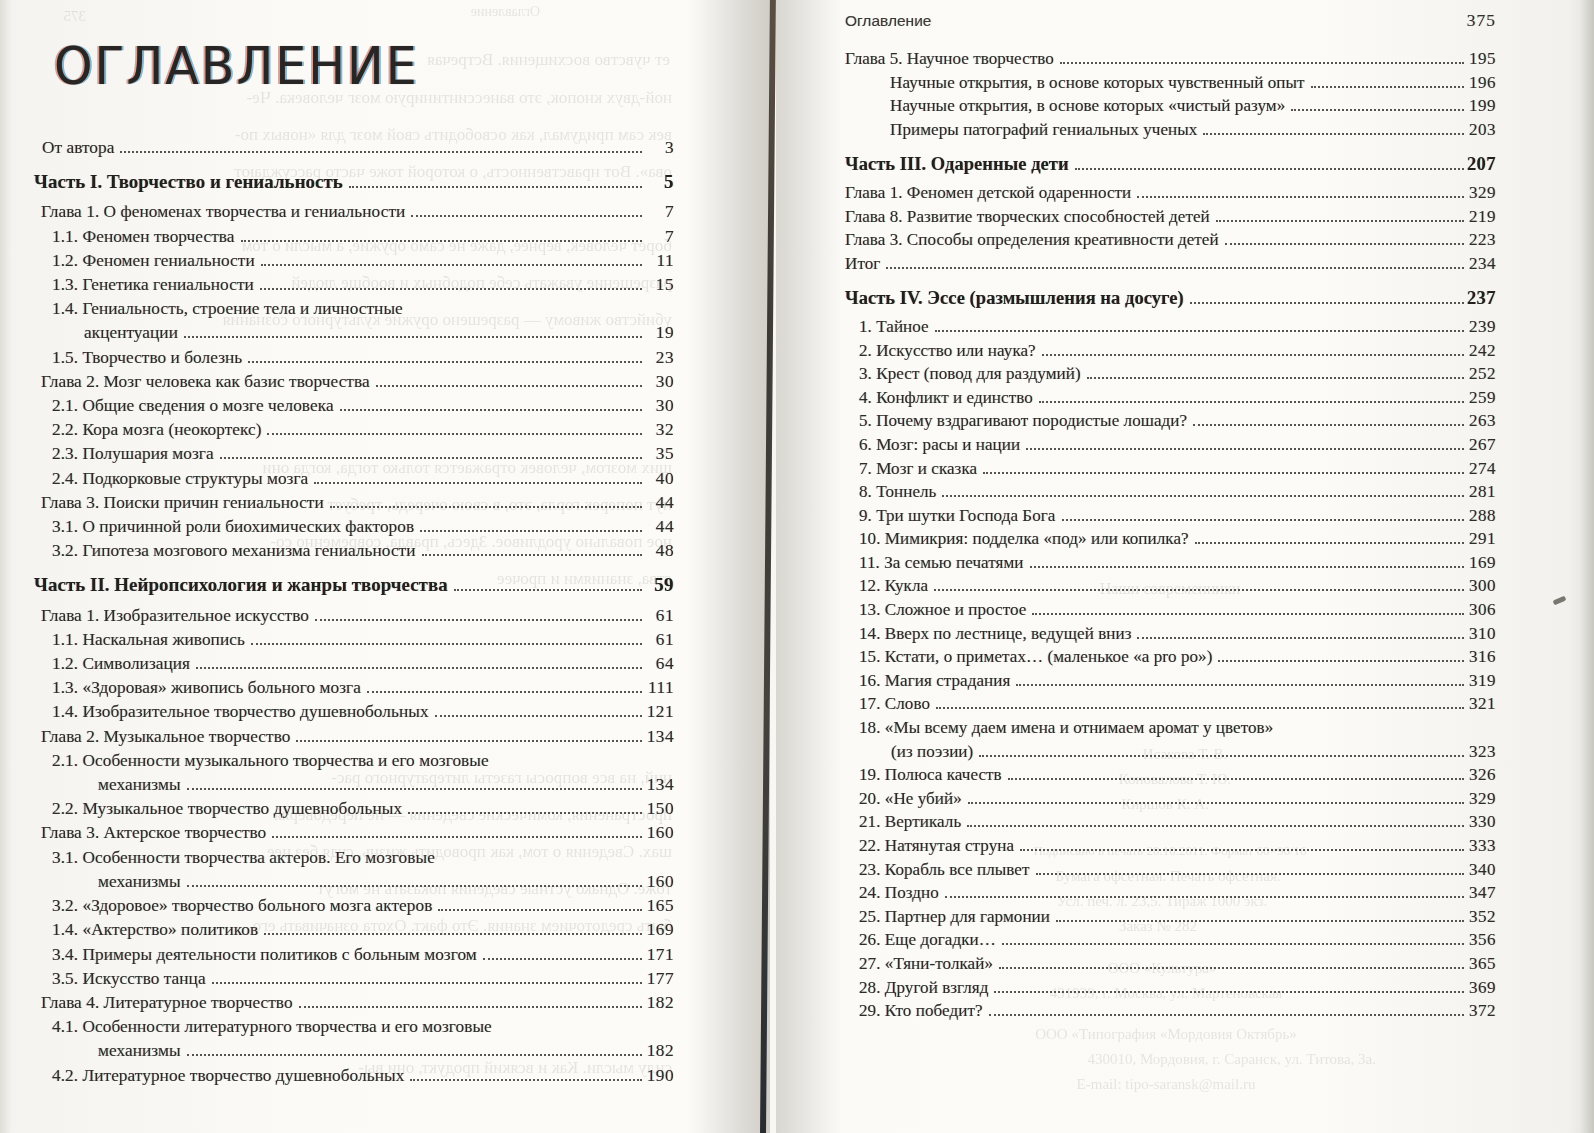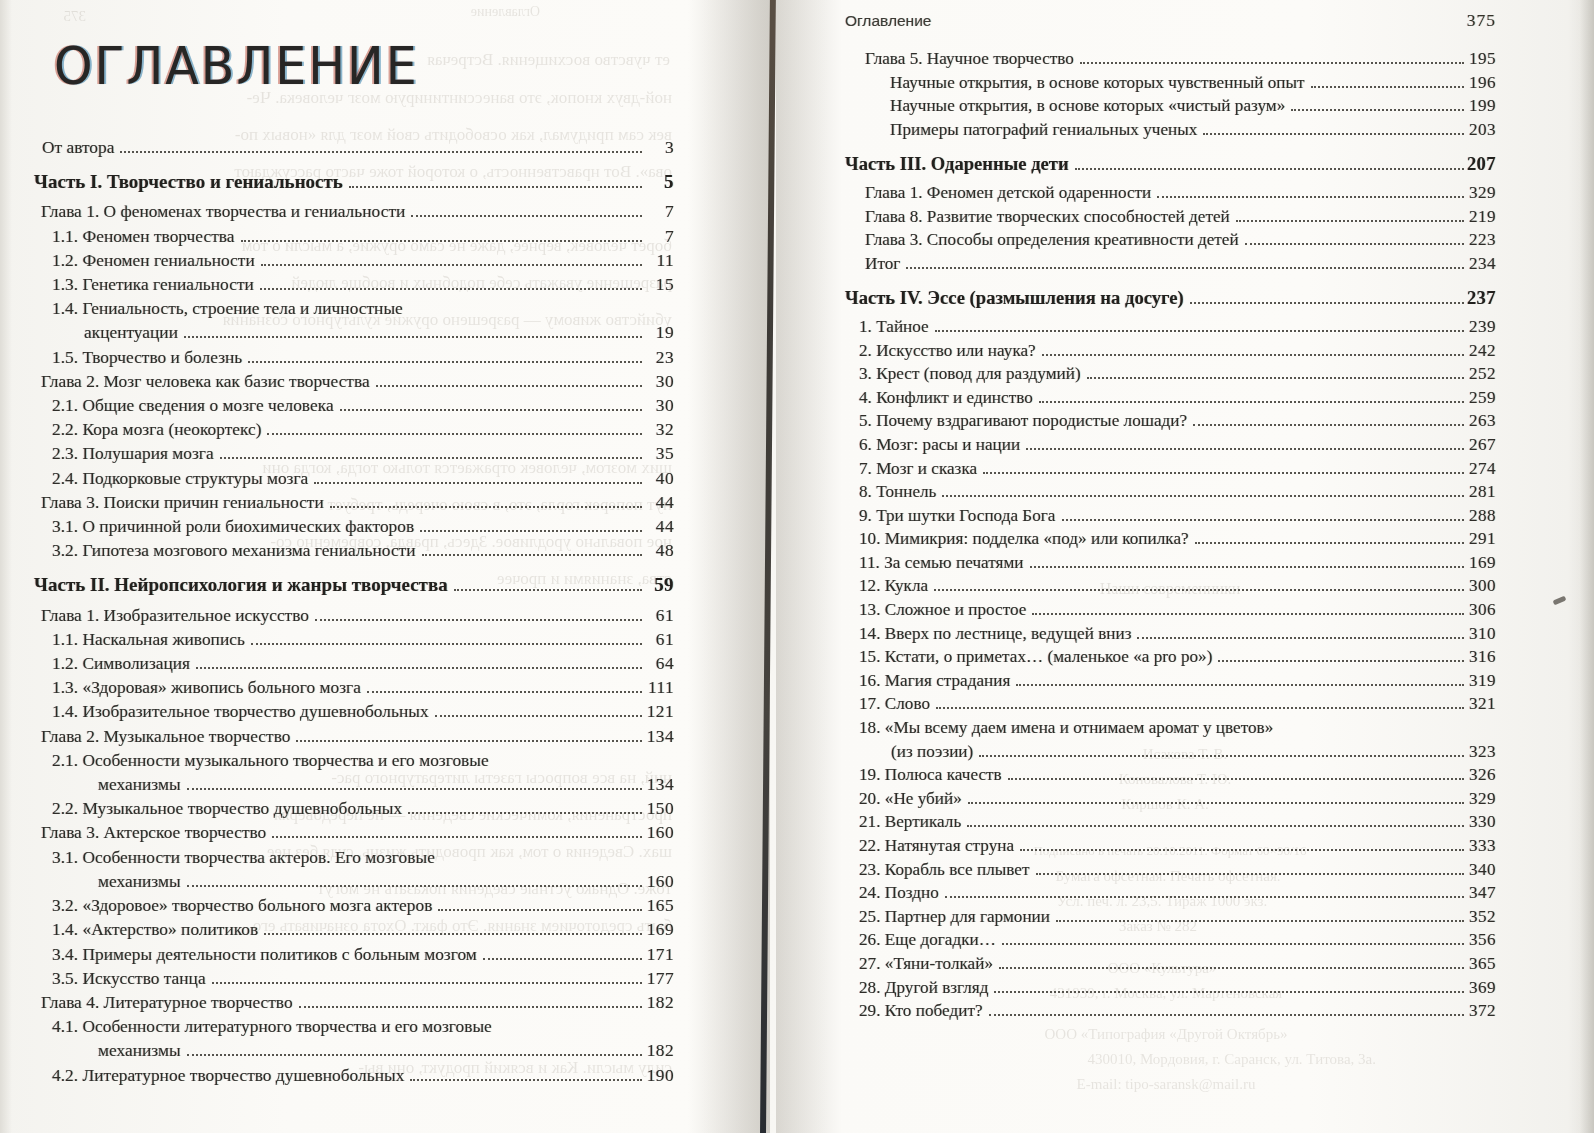--- a/index.html
+++ b/index.html
@@ -49,21 +49,21 @@
   #toc-left .row-part{font-size:19px;}
   #toc-right .row-part{font-size:18.6px;}
 
   
   #toc-left .lvl-intro{margin-left:8px;}
   #toc-left .lvl-part{margin-left:0;}
   #toc-left .lvl-chapter{margin-left:7px;}
   #toc-left .lvl-section{margin-left:18px;}
   
   #toc-right .lvl-part{margin-left:0;}
-  #toc-right .lvl-chapter{margin-left:20px;}
+  #toc-right .lvl-chapter{}
   #toc-right .lvl-sub{margin-left:45px;}
   #toc-right .lvl-essay{margin-left:14px;}
 
   
   .bleed{
     position:absolute;color:#7b7163;opacity:.16;filter:blur(.7px);
     font-family:"Liberation Serif",serif;white-space:nowrap;pointer-events:none;
   }
   .bleed.mirror{transform:scaleX(-1);}
 
@@ -110,21 +110,21 @@
       <span class="bleed" style="left: 970px; top: 580px; width: 400px; font-size: 16px; text-align: center;">Наши современники</span>
       <span class="bleed" style="left: 985px; top: 746px; width: 400px; font-size: 15px; text-align: center;">Исакова Т. В.</span>
       <span class="bleed" style="left: 975px; top: 771px; width: 400px; font-size: 15px; text-align: center;">Коновалова Т. Ю.</span>
       <span class="bleed" style="left: 965px; top: 796px; width: 400px; font-size: 15px; text-align: center;">Киршов К. А.</span>
       <span class="bleed" style="left: 960px; top: 843px; width: 420px; font-size: 13px; text-align: center;">Подписано в печать 20.10.2011. Формат 60×90/16</span>
       <span class="bleed" style="left: 958px; top: 868px; width: 420px; font-size: 15px; text-align: center;">Бумага офсетная. Печать офсетная.</span>
       <span class="bleed" style="left: 952px; top: 893px; width: 420px; font-size: 15px; text-align: center;">Усл. печ. л. 23,5. Тираж 1000 экз.</span>
       <span class="bleed" style="left: 948px; top: 918px; width: 420px; font-size: 15px; text-align: center;">Заказ № 282</span>
       <span class="bleed" style="left: 952px; top: 960px; width: 420px; font-size: 15px; text-align: center;">ООО «Культура»</span>
       <span class="bleed" style="left: 956px; top: 985px; width: 420px; font-size: 15px; text-align: center;">431939, г. Москва, ул. Мартеновская</span>
-      <span class="bleed" style="left: 956px; top: 1026px; width: 420px; font-size: 15px; text-align: center;">ООО «Типография «Другой Октябрь»</span>
+      <span class="bleed" style="left: 956px; top: 1026px; width: 420px; font-size: 15px; text-align: center;">ООО «Типография «Мордовия Октябрь»</span>
       <span class="bleed" style="left: 956px; top: 1051px; width: 420px; font-size: 15px; text-align: right;">430010, Мордовия, г. Саранск, ул. Титова, 3а.</span>
       <span class="bleed" style="left: 956px; top: 1076px; width: 420px; font-size: 15px; text-align: center;">E-mail: tipo-saransk@mail.ru</span>
     </div>
 
   <div id="left-page" class="page-abs">
     <div id="toc-title" class="ink">ОГЛАВЛЕНИЕ</div>
     <div id="toc-left">
         <div class="entry">
           <div class="row lvl-intro">
             <span class="lbl ink">От автора</span>

